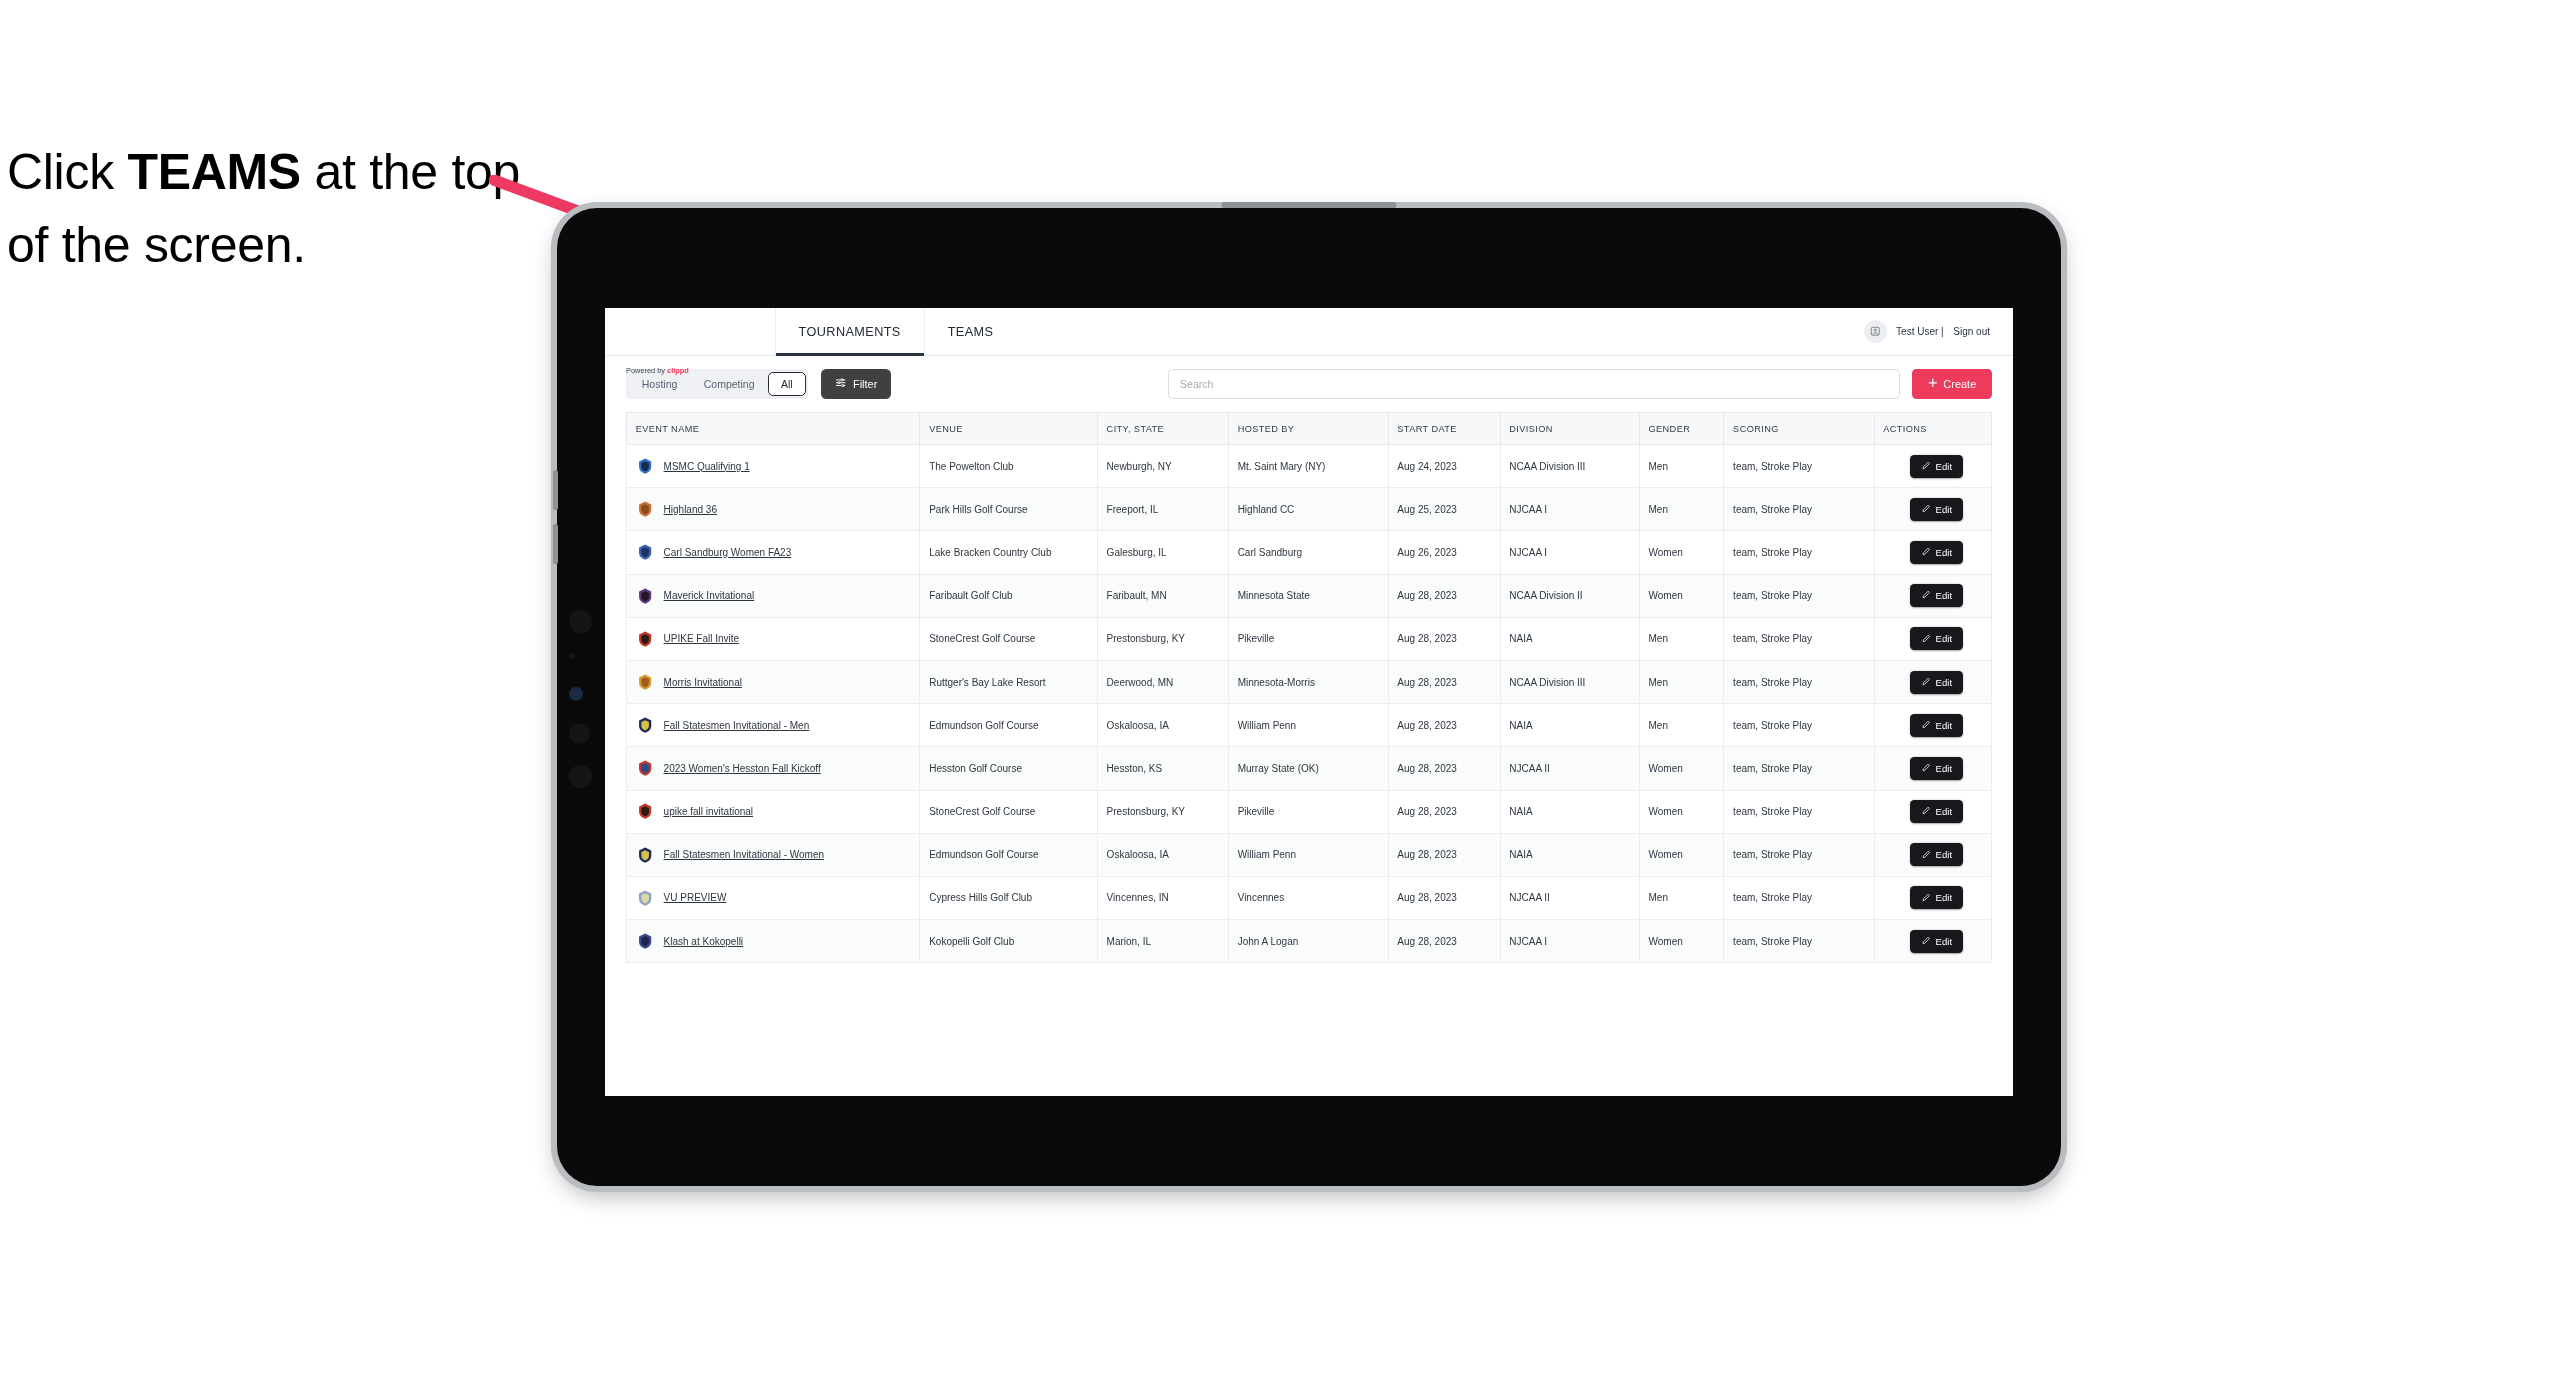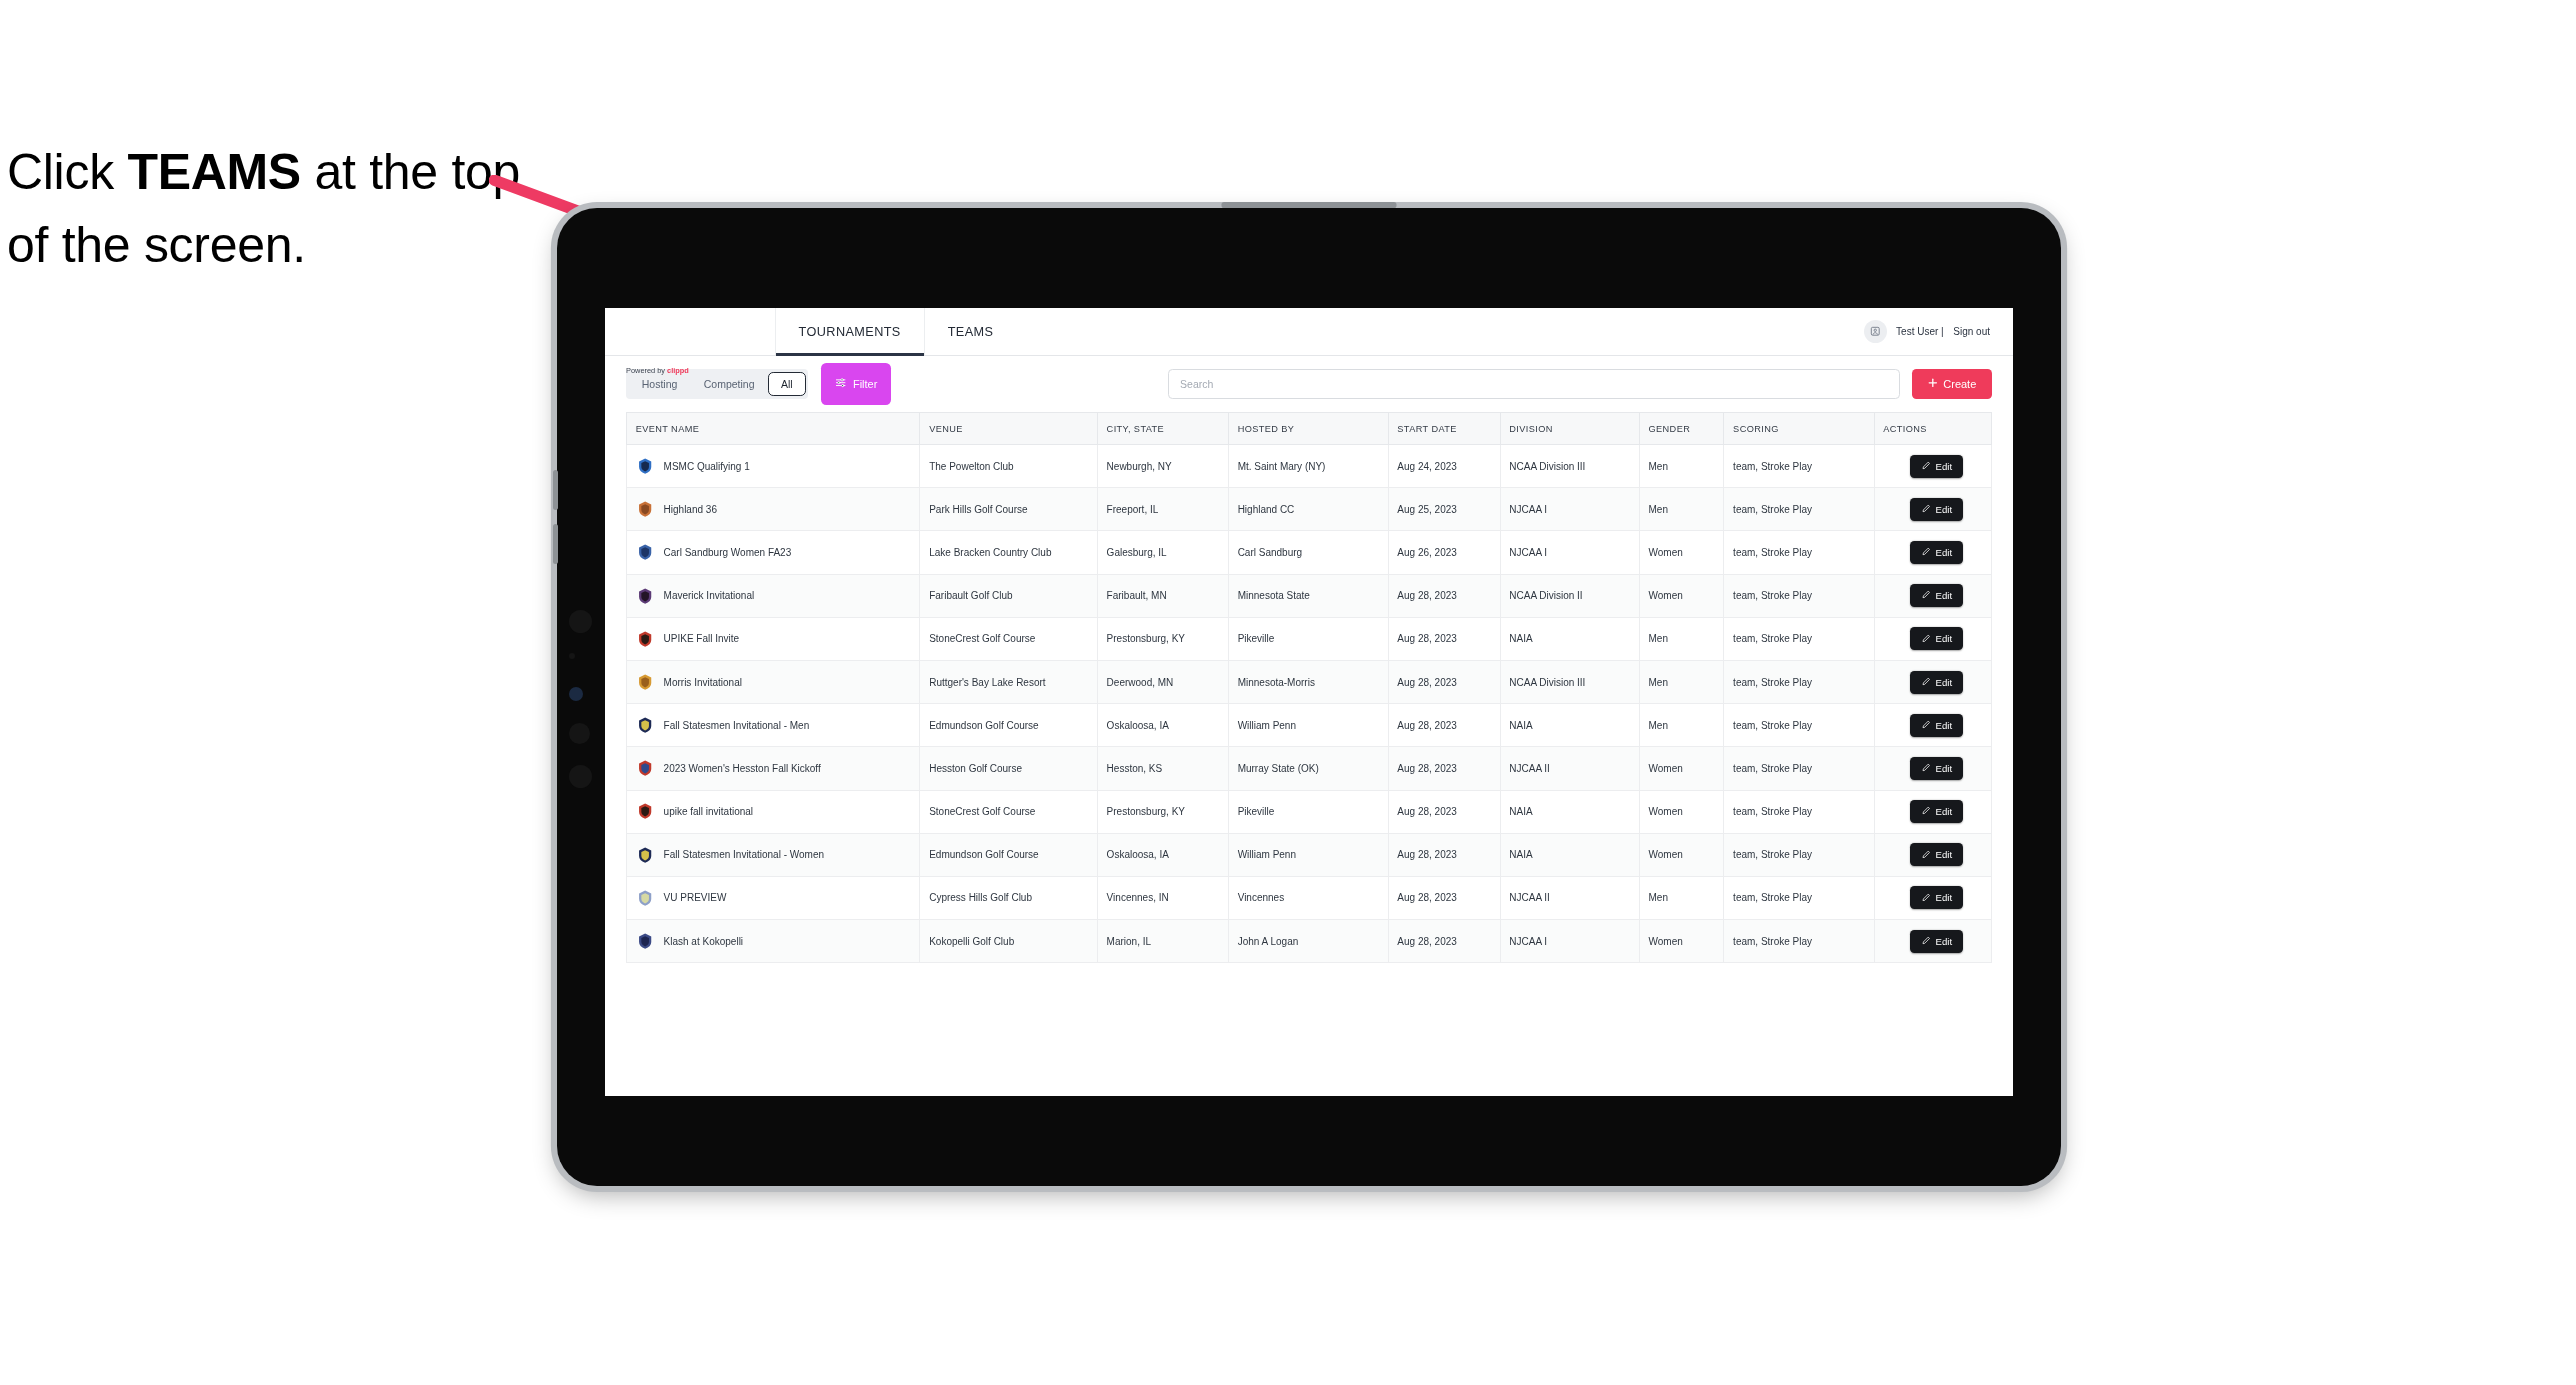--- a/index.html
+++ b/index.html
@@ -169,24 +169,24 @@
     border: 1.3px solid transparent;
   }
   .seg-btn.selected {
     background: #fff;
     color: #1d242e;
     border: 1.3px solid #232a35;
     font-weight: 400;
   }
   #filter-btn {
     display: flex; align-items: center; gap: 7px;
-    background: #d946ef;
+    background: #404040;
     color: #fff;
     font-size: 11px;
-    height: 42px;
+    height: 30px;
     padding: 0 14px;
     border-radius: 5.2px;
     cursor: pointer;
   }
   #search-wrap { margin-left: auto; display: flex; align-items: center; gap: 12.2px; }
   #search-input {
     width: 732px; height: 30px;
     border: 0.9px solid #d9dce0;
     border-radius: 4.4px;
     padding: 0 11.4px;
@@ -234,21 +234,21 @@
     border-right: 0.9px solid #ecedef;
     vertical-align: middle;
     white-space: nowrap;
     overflow: hidden;
     text-overflow: ellipsis;
   }
   tbody td:first-child { border-left: 0.9px solid #ecedef; }
   tbody tr:nth-child(even) { background: #fafbfb; }
   tbody tr:nth-child(odd)  { background: #ffffff; }
 
-  .ev-cell { display: flex; align-items: center; gap: 9.6px; }
+  .ev-cell { display: flex; align-items: center; gap: 9.6px; text-decoration: underline; }
   .ev-logo {
     width: 18.3px; height: 18.3px;
     flex: 0 0 18.3px;
     border-radius: 2.6px;
     display: block;
   }
   .edit-btn {
     display: inline-flex; align-items: center; gap: 5.2px;
     background: #16181c;
     color: #fff;

